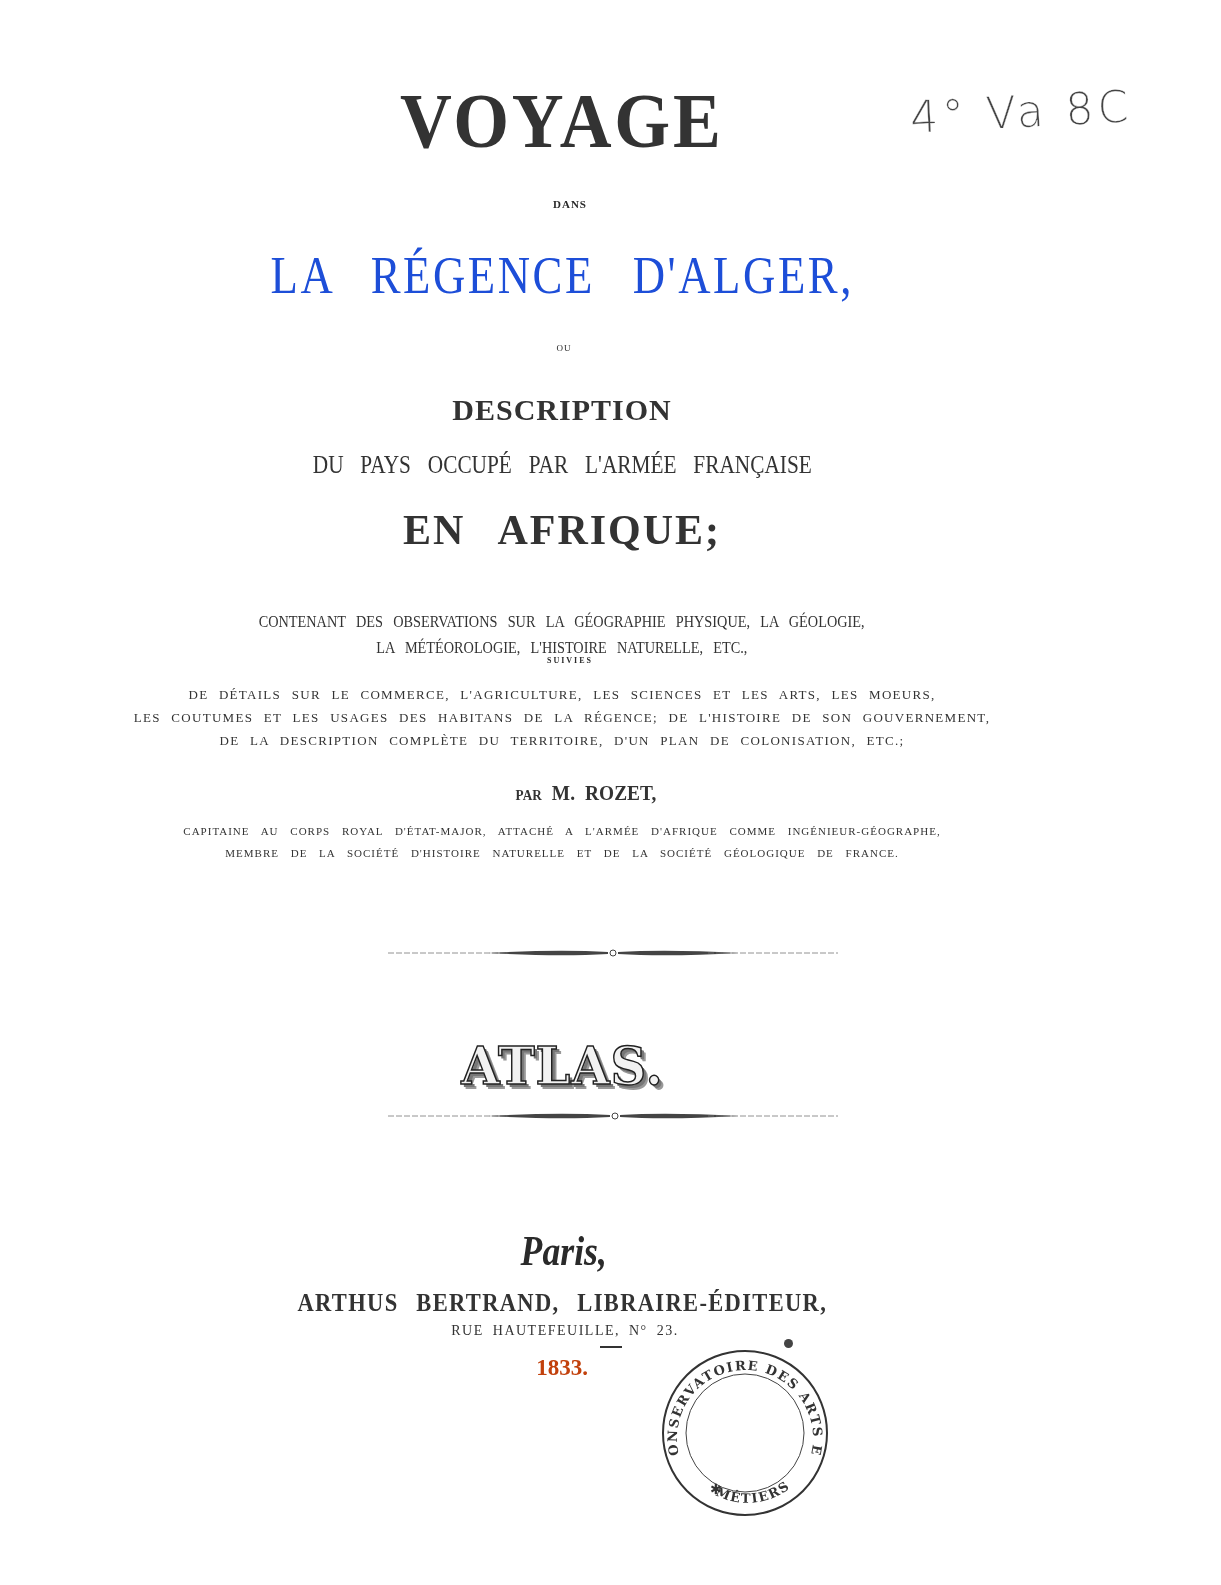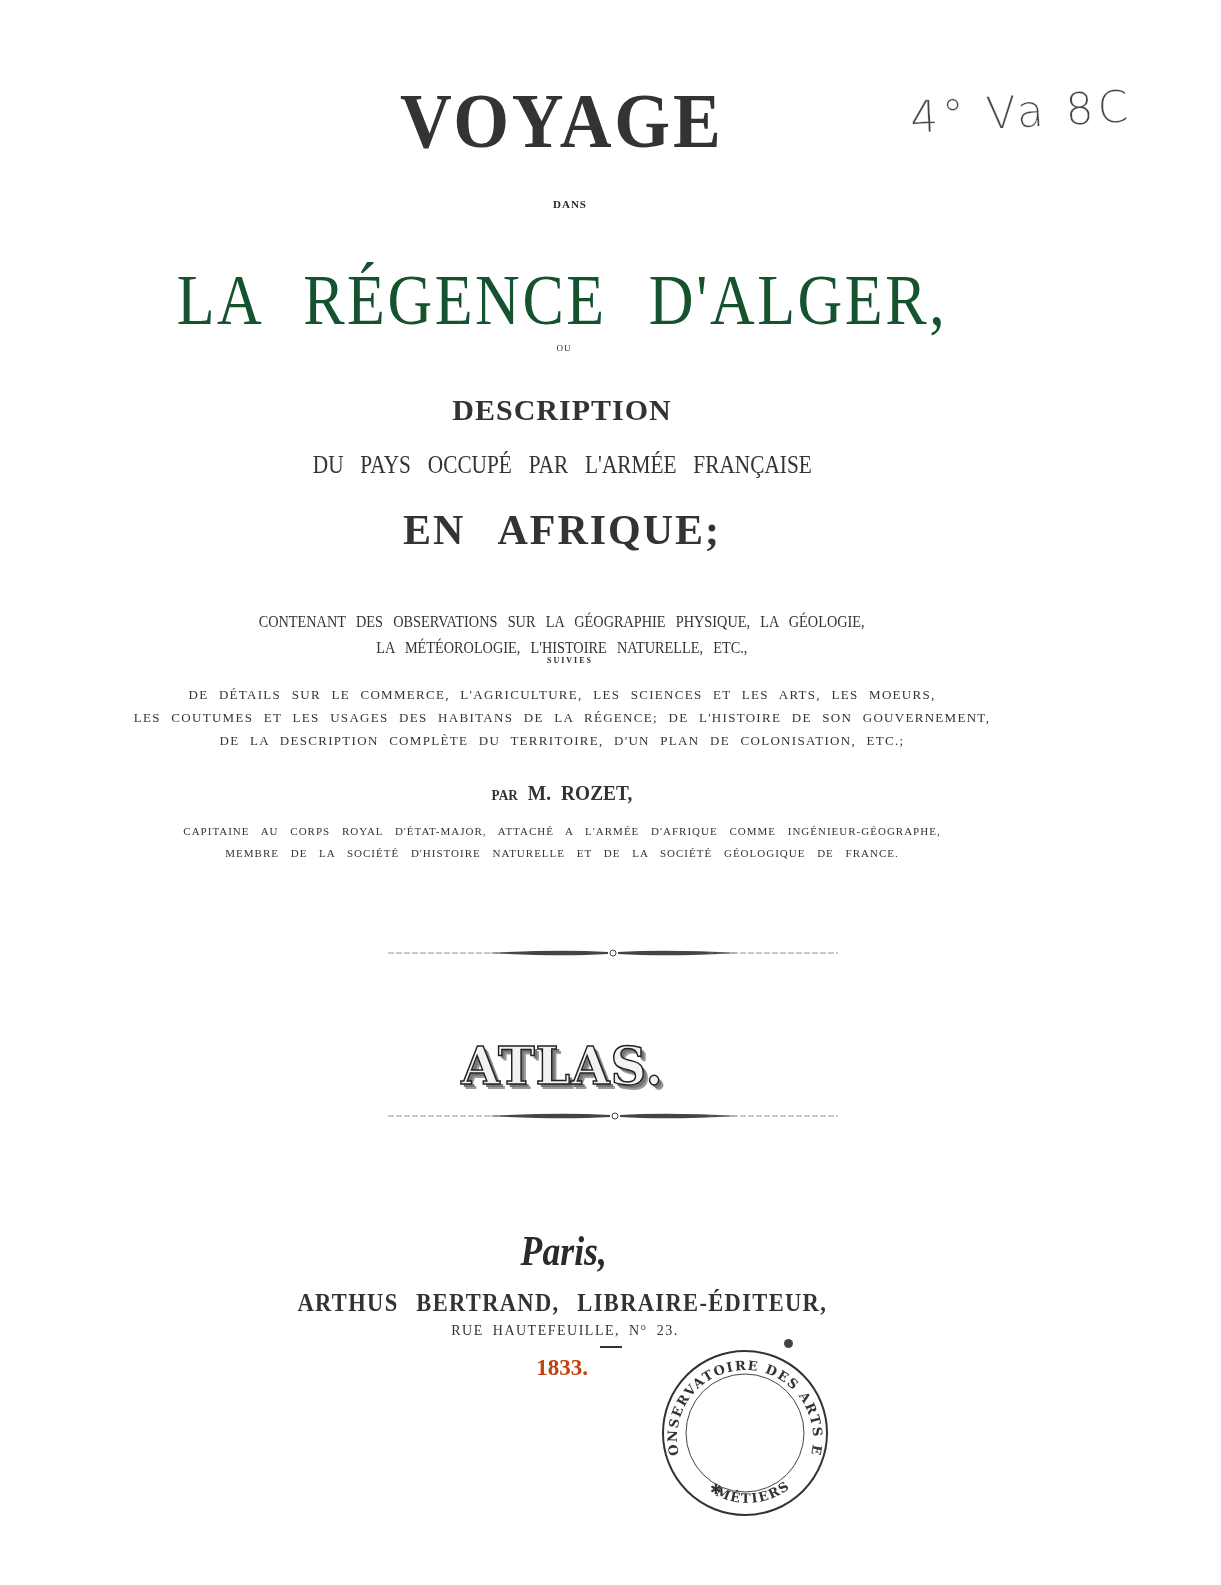--- a/index.html
+++ b/index.html
@@ -16,42 +16,42 @@
       left: 0; width: 1124px;
       text-align: center;
       white-space: nowrap;
       line-height: 1;
     }
     .condensed { display: inline-block; transform-origin: center; }
 
     #t-voyage { top: 82px; font-size: 78px; font-weight: bold; letter-spacing: 3px; color: #333; }
     #t-voyage .condensed { transform: scaleX(0.92); }
     #t-dans { top: 199px; font-size: 11px; font-weight: bold; letter-spacing: 1px; left: 8px; }
-    #t-regence { top: 264px; font-size: 72px; letter-spacing: 3px; color: #14532d; }
+    #t-regence { top: 250px; font-size: 52px; letter-spacing: 3px; color: #1d4ed8; }
     #t-regence .condensed { transform: scaleX(0.86); word-spacing: 28px; }
     #t-ou { top: 344px; font-size: 9px; letter-spacing: 1px; left: 2px; }
     #t-description { top: 395px; font-size: 30px; font-weight: bold; letter-spacing: 1px; color: #333; }
     #t-pays { top: 452px; font-size: 26px; color: #333; }
     #t-pays .condensed { transform: scaleX(0.82); word-spacing: 14px; }
     #t-afrique { top: 509px; font-size: 42px; font-weight: bold; letter-spacing: 2px; color: #333; }
     #t-afrique .condensed { word-spacing: 22px; }
 
     .small-caps-line { font-size: 17px; color: #333; margin-top: 29px; }
     .small-caps-line .condensed { transform: scaleX(0.84); word-spacing: 8px; }
     #t-cont1 { top: 584px; }
     #t-cont2 { top: 610px; }
     #t-suivies { top: 657px; font-size: 8px; font-weight: bold; letter-spacing: 2px; left: 8px; }
 
     .detail-line { font-size: 13px; letter-spacing: 1.3px; color: #333; }
     .detail-line .condensed { word-spacing: 6px; }
     #t-det1 { top: 688px; }
     #t-det2 { top: 711px; }
     #t-det3 { top: 734px; }
 
-    #t-par { top: 782px; font-size: 22px; font-weight: bold; color: #333; }
+    #t-par { top: 782px; font-size: 22px; font-weight: bold; color: #333; padding-left: 24px; }
     #t-par .condensed { transform: scaleX(0.88); word-spacing: 6px; }
     #t-par .par-small { font-size: 15px; }
     .cap-line { font-size: 11px; letter-spacing: 1px; color: #333; }
     .cap-line .condensed { word-spacing: 8px; }
     #t-cap1 { top: 826px; }
     #t-cap2 { top: 848px; }
 
     .ornament-rule { position: absolute; left: 388px; width: 450px; height: 14px; }
     #rule-top { top: 946px; }
     #rule-bottom { top: 1109px; }

